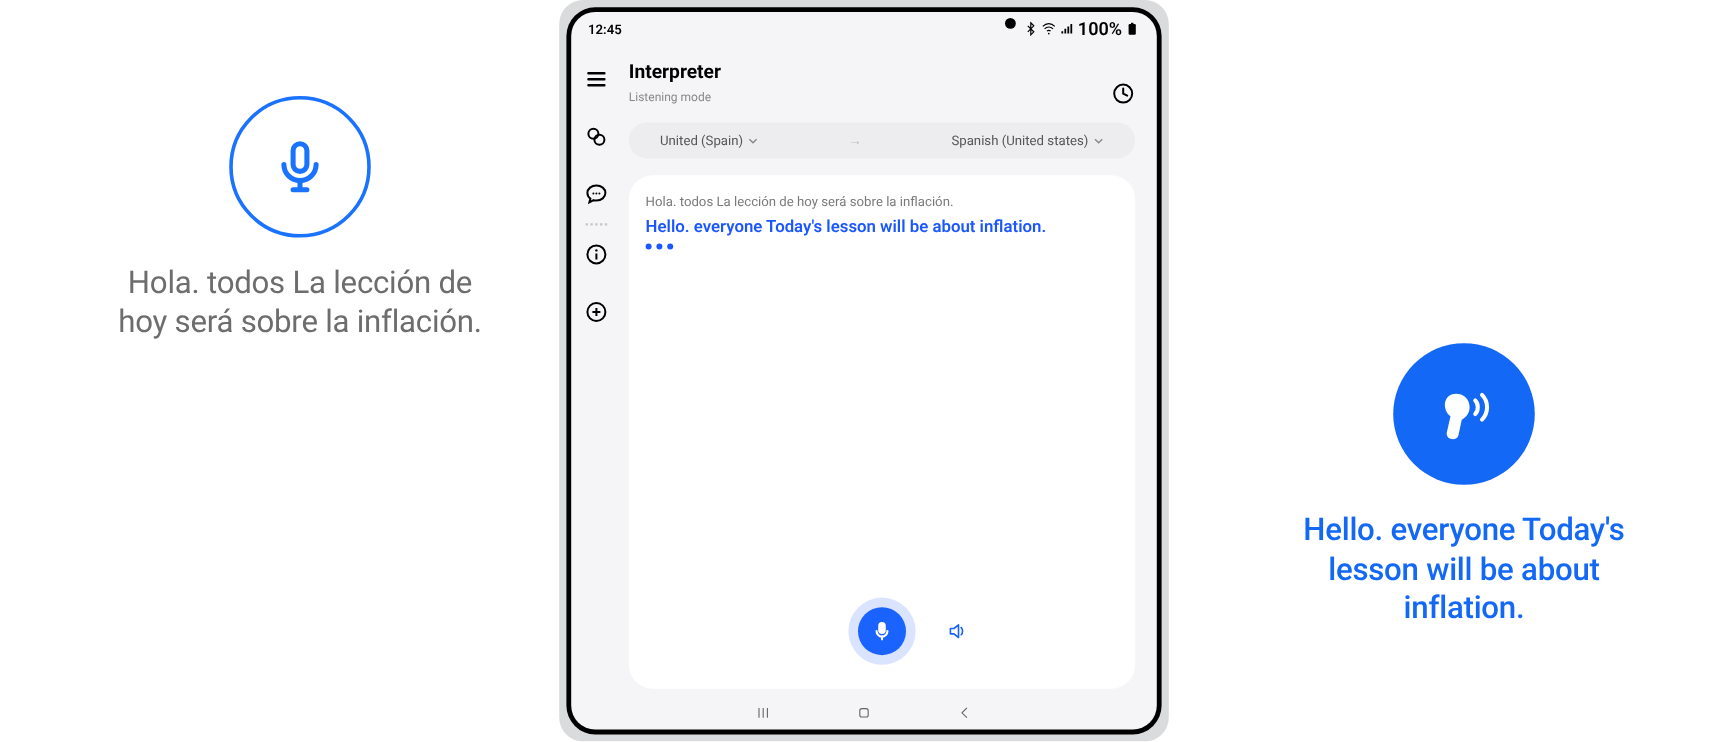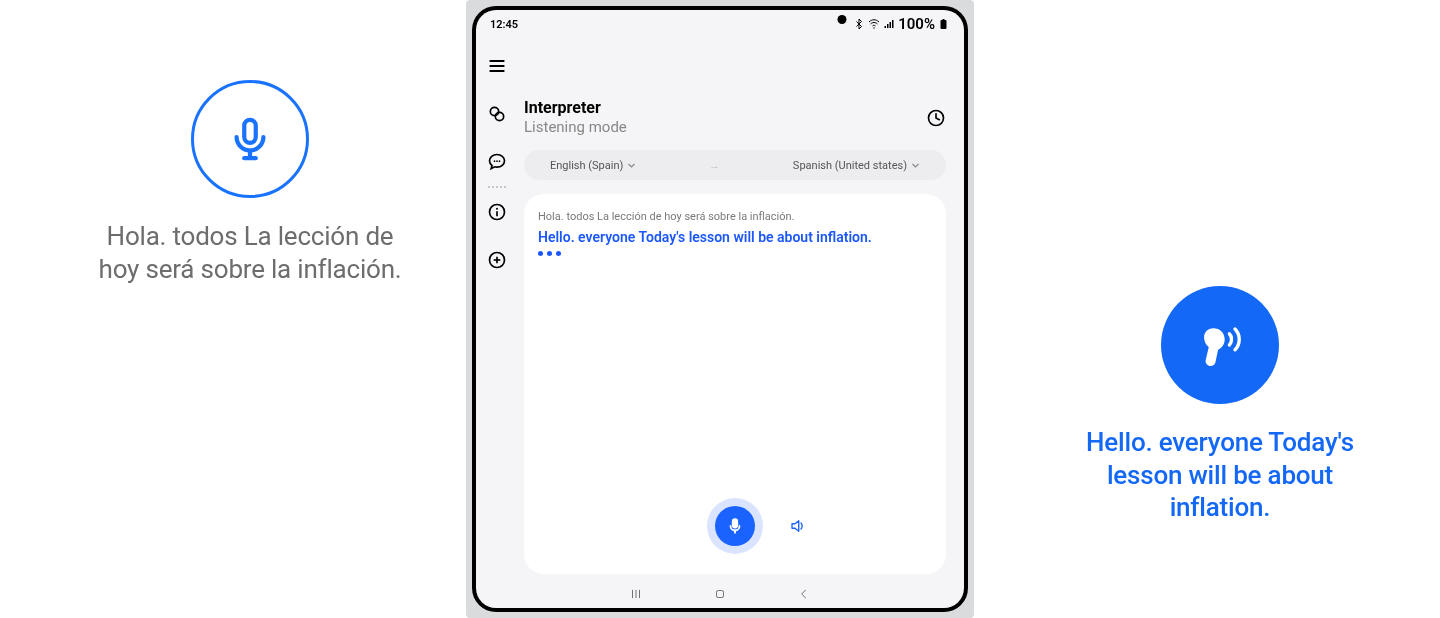--- a/index.html
+++ b/index.html
@@ -47,21 +47,21 @@
     letter-spacing: -0.2px;
   }
   .callout-left  p { color: #6d6d6d; }
   .callout-right p { color: #1368f6; font-weight: 500; }
 
   
   .phone {
     position: absolute;
     left: 466px; top: 0;
     width: 508px; height: 618px;
-    border-radius: 4px;
+    border-radius: 20px;
     background: linear-gradient(#dadbdc,#dadbdc);
     padding: 6px;
   }
   .phone-inner {
     width: 100%; height: 100%;
     border-radius: 24px;
     background: #000;
     padding: 4px;
   }
   .screen {
@@ -113,23 +113,23 @@
   .rail-item { width: 20px; height: 20px; color:#222; }
   .rail-divider { width: 18px; height: 1px; border-top: 2px dotted #c6c6c8; margin: -14px 0; }
 
   .main {
     flex: 1;
     display: flex;
     flex-direction: column;
     padding: 16px 18px 6px 6px;
     min-width: 0;
   }
-  .header-row { display: flex; align-items: center; justify-content: space-between; margin-top: 48px; }
+  .header-row { display: flex; align-items: flex-end; justify-content: space-between; }
   .title h1 { margin: 0; font-size: 16px; font-weight: 700; color:#000; }
-  .title span { font-size: 15px; color:#888; }
+  .title span { font-size: 10px; color:#888; }
   .history-icon { width: 20px; height: 20px; color:#000; margin-top:2px; }
 
   .lang-bar {
     margin-top: 14px;
     background: #ededef;
     border-radius: 16px;
     height: 30px;
     display: flex;
     align-items: center;
     justify-content: space-between;
@@ -284,21 +284,21 @@
               <span>Listening mode</span>
             </div>
             <svg class="history-icon" viewBox="0 0 24 24">
                 <circle cx="12" cy="12" r="9" fill="none" stroke="#000" stroke-width="2"></circle>
                 <polyline points="12 7 12 12 16 14" fill="none" stroke="#000" stroke-width="2" stroke-linecap="round"></polyline>
               </svg>
           </div>
 
           <div class="lang-bar">
             <div class="lang-item">
-              <span>English (Spain)</span>
+              <span>United (Spain)</span>
               <svg viewBox="0 0 12 12">
                   <path d="M2 4l4 4 4-4" fill="none" stroke="currentColor" stroke-width="1.6"></path>
                 </svg>
             </div>
             <span class="lang-arrow">→</span>
             <div class="lang-item">
               <span>Spanish (United states)</span>
               <svg viewBox="0 0 12 12">
                   <path d="M2 4l4 4 4-4" fill="none" stroke="currentColor" stroke-width="1.6"></path>
                 </svg>

